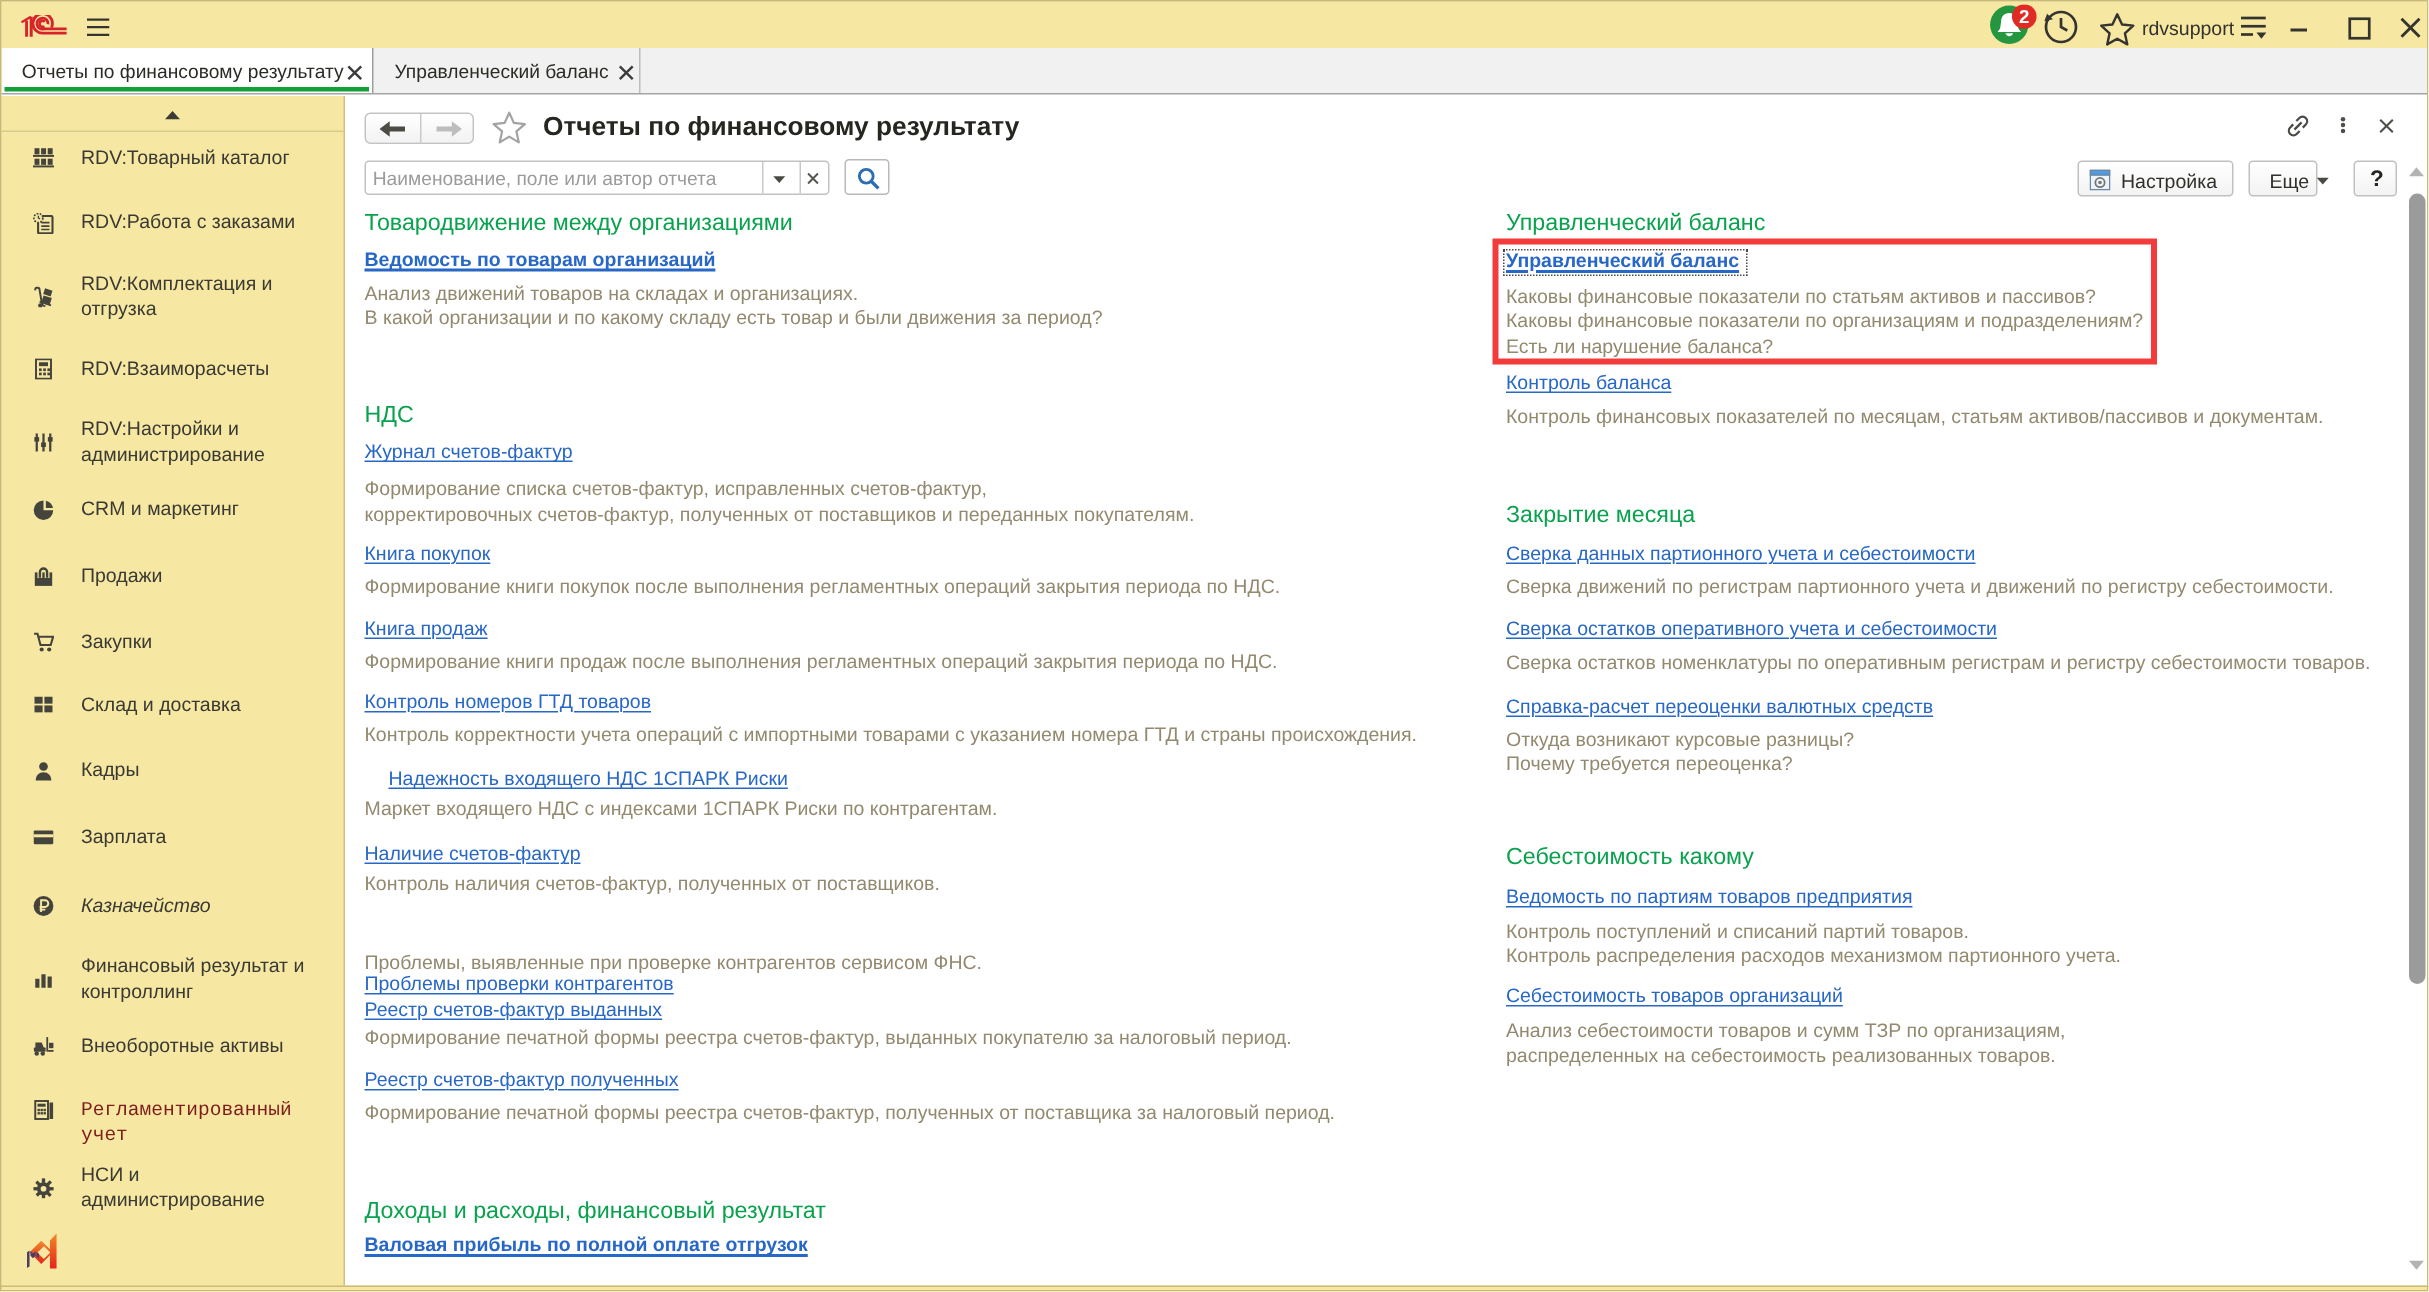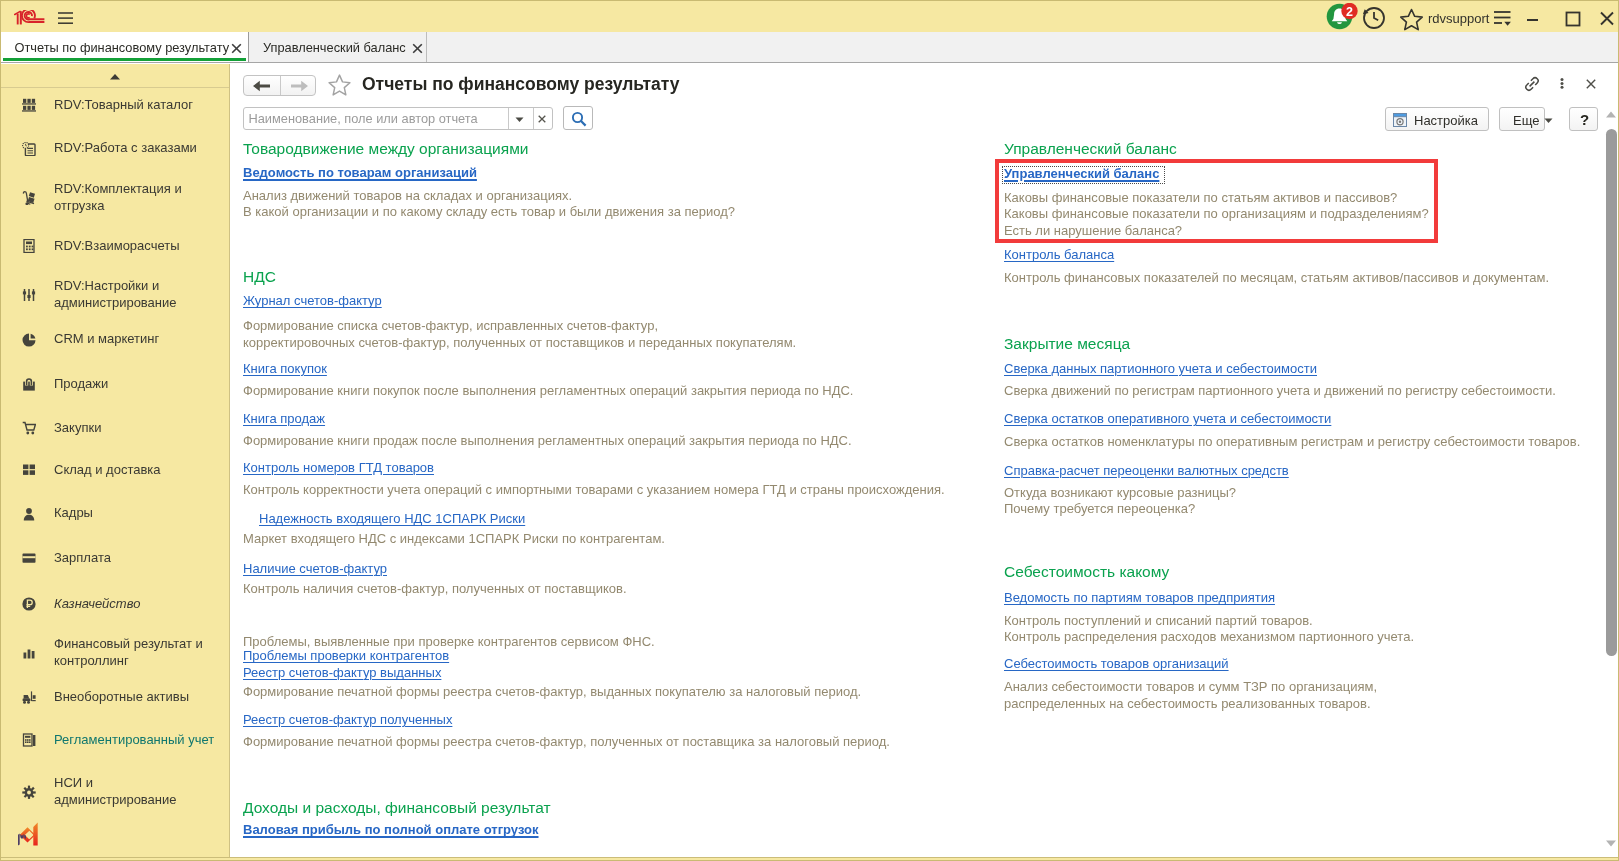--- a/index.html
+++ b/index.html
@@ -266,21 +266,21 @@
               <rect x="3" y="6.2" width="1.6" height="1.6"></rect>
               <rect x="5" y="6.2" width="1.6" height="1.6"></rect>
               <rect x="7" y="6.2" width="1.6" height="1.6"></rect>
               <rect x="3" y="8.4" width="1.6" height="1.6"></rect>
               <rect x="5" y="8.4" width="1.6" height="1.6"></rect>
               <rect x="7" y="8.4" width="1.6" height="1.6"></rect>
             </g>
             <rect x="11" y="2" width="2.4" height="11" fill="#45443c"></rect>
           </g>
         </svg>
-   <div class="abs" style="left:53px;top:0;font-size:13px;line-height:17px;color:#0f766e;">Регламентированный учет</div>
+   <div class="abs" style="left:53px;top:0;font-size:13px;line-height:17px;color:#7f1d1d;font-family:Liberation Mono, monospace;">Регламентированный учет</div>
   </div>
       <div class="abs" style="left:0;top:709.6999999999999px;width:228px;">
    <svg class="abs" style="left:21px;top:11.2px" width="14" height="14" viewBox="0 0 14 14">
           <g fill="#45443c">
             <circle cx="7" cy="7.5" r="4.4"></circle>
             <g>
               <rect x="5.9" y="0.6" width="2.2" height="3"></rect>
               <rect x="5.9" y="10.9" width="2.2" height="3"></rect>
               <rect x="0.3" y="6.4" width="3" height="2.2"></rect>
               <rect x="10.7" y="6.4" width="3" height="2.2"></rect>

